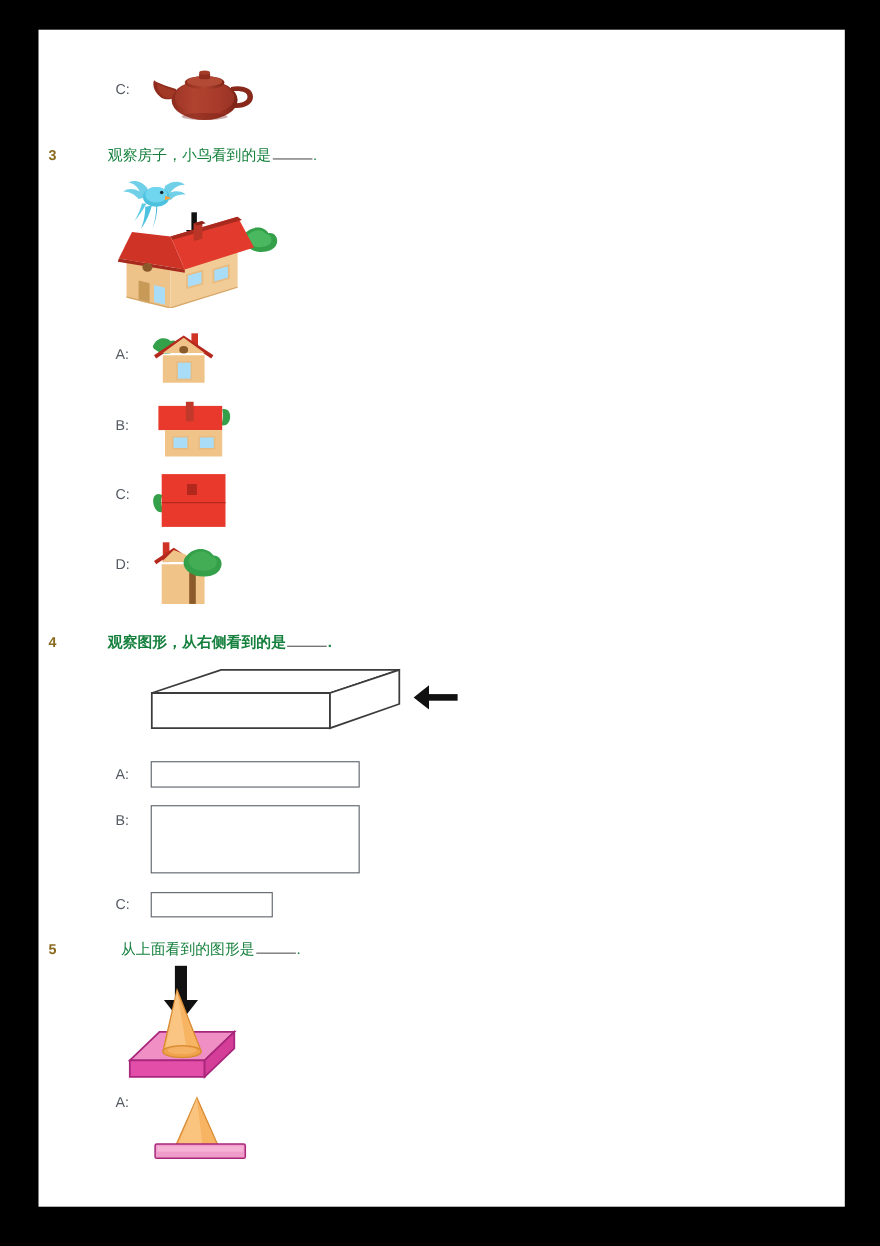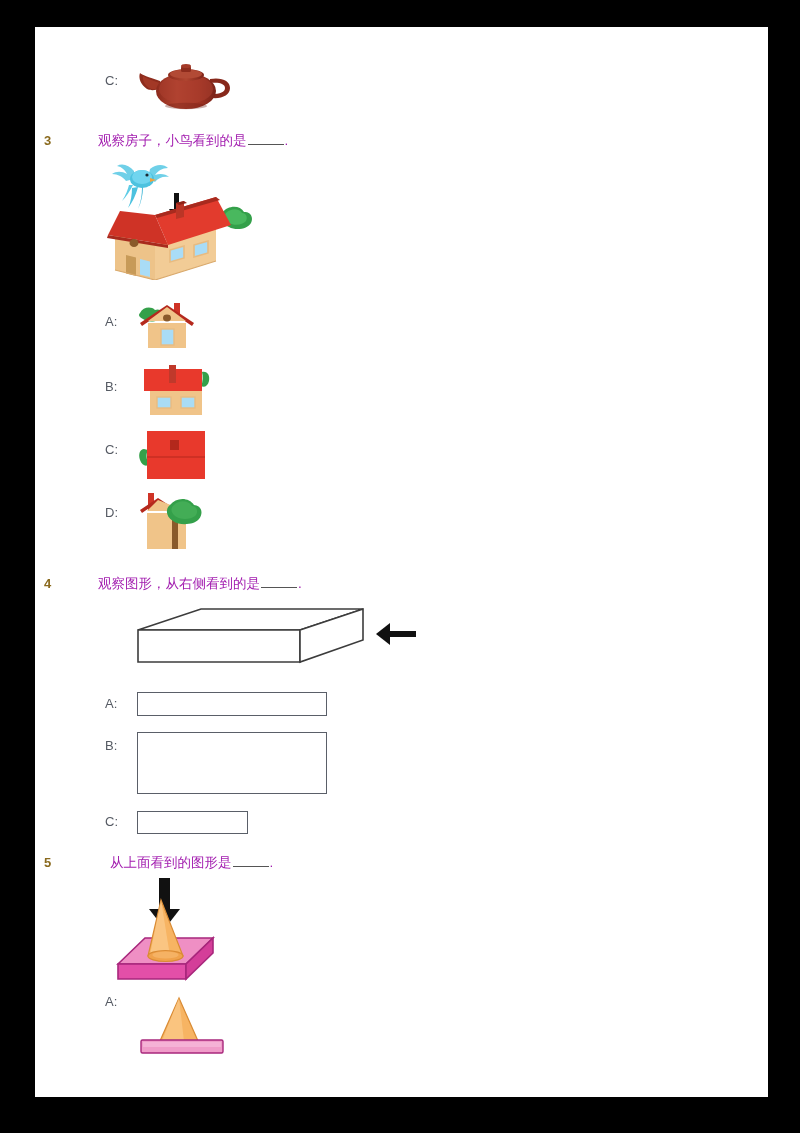--- a/index.html
+++ b/index.html
@@ -28,21 +28,21 @@
   .qnum {
     position: absolute;
     font-size: 13px;
     font-weight: bold;
     color: #8a6a1e;
     letter-spacing: 0;
   }
   .qtext {
     position: absolute;
     font-size: 13.5px;
-    color: #a21caf;
+    color: #15803d;
     white-space: nowrap;
     font-family: "Liberation Sans", "DejaVu Sans", sans-serif;
   }
   .opt-label {
     position: absolute;
     font-size: 13px;
     color: #555a63;
     font-family: "Liberation Sans", "DejaVu Sans", sans-serif;
   }
   .blankline {
@@ -205,21 +205,21 @@
         <path d="M22 7 L54 28 L52 31 L22 11 L6 22 L4 19 Z" fill="#b5291d"></path>
         <path d="M11 22 L50 22 L50 58 L11 58 Z" fill="#f0c489"></path>
         <path d="M22 9 L50 20 L11 20 Z" fill="#f0c489"></path>
         <rect x="36" y="20" width="6" height="38" fill="#8a5a2a"></rect>
         <path d="M34 14 C40 6 53 6 58 14 C65 14 68 22 63 28 C58 34 44 35 37 30 C30 26 29 18 34 14 Z" fill="#34a04a"></path>
         <path d="M38 14 C43 9 52 9 56 15 C61 15 63 21 59 25 C54 29 44 29 39 25 C35 22 34 17 38 14 Z" fill="#43ad56"></path>
       </svg>
     </div>
 
     <div class="qnum" style="left:9px; top:549px;">4</div>
-    <div class="qtext" style="left:63px; top:548px;">
+    <div class="qtext" style="left:63px; top:548px;font-weight:bold;">
       <span>观察图形，从右侧看到的是</span><span class="blankline"></span><span>.</span>
     </div>
 
     <div class="art" style="left:63px; top:550px; width:320px; height:90px;">
       <svg width="320" height="90" viewBox="0 0 320 90">
 
         <polygon points="40,53 103,32 265,32 202,53" fill="#ffffff" stroke="#3c3c3c" stroke-width="1.6"></polygon>
 
         <polygon points="40,53 202,53 202,85 40,85" fill="#ffffff" stroke="#3c3c3c" stroke-width="1.6"></polygon>
 

